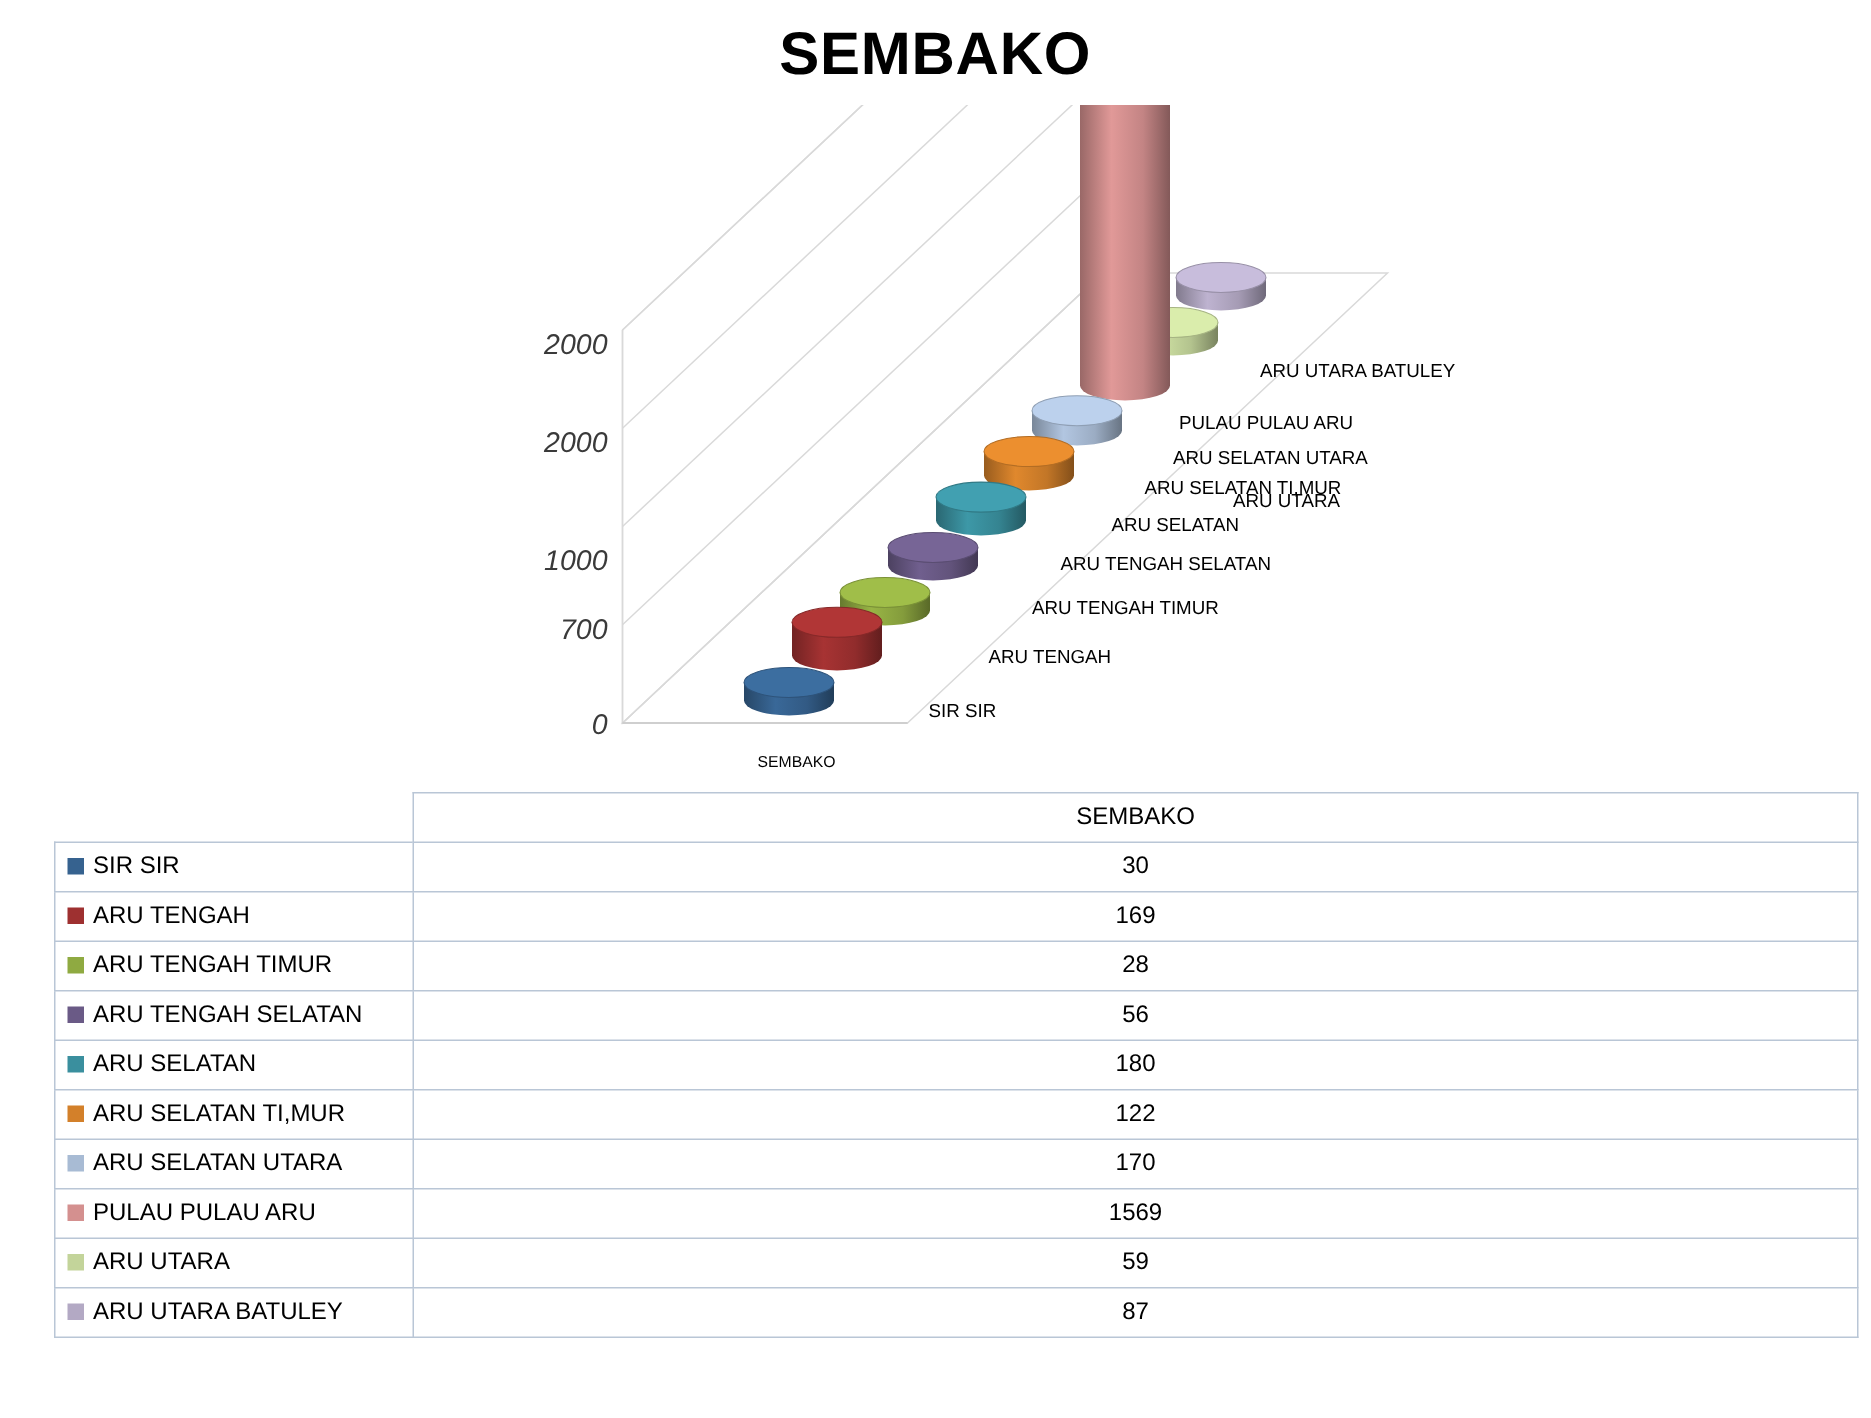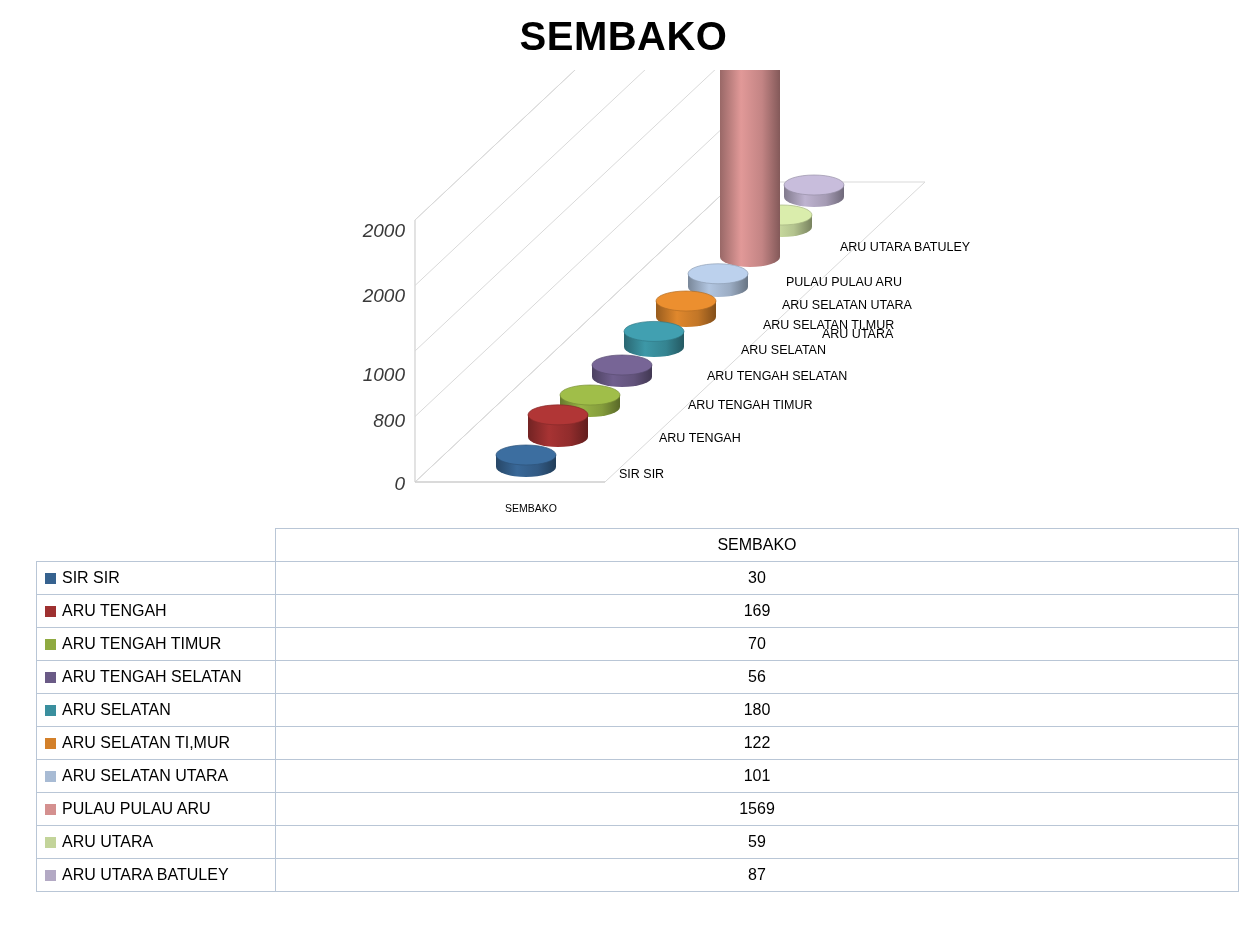--- a/index.html
+++ b/index.html
@@ -248,21 +248,21 @@
         A 30 10 0 0 0 556 397
         L 556 385 Z" fill="url(#grad0)"></path>
           <ellipse cx="526" cy="385" rx="30" ry="10" fill="#3c6ea0" stroke="#2e537a" stroke-width="0.7"></ellipse>
         </g>
       </g>
   </svg>
 
   <div class="axis-label" style="left:335px; top:150px;">2000</div>
   <div class="axis-label" style="left:335px; top:215px;">2000</div>
   <div class="axis-label" style="left:335px; top:278px;margin-top:16px;">1000</div>
-  <div class="axis-label" style="left:335px; top:340px;">800</div>
+  <div class="axis-label" style="left:335px; top:340px;">700</div>
   <div class="axis-label" style="left:335px; top:403px;">0</div>
 
   <div id="cat-axis-label" style="left:505px; top:432px;">SEMBAKO</div>
 
   <div class="series-label" style="left:840px; top:170px;">ARU UTARA BATULEY</div>
   <div class="series-label" style="left:822px; top:257px;">ARU UTARA</div>
   <div class="series-label" style="left:786px; top:205px;">PULAU PULAU ARU</div>
   <div class="series-label" style="left:782px; top:228px;">ARU SELATAN UTARA</div>
   <div class="series-label" style="left:763px; top:248px;">ARU SELATAN TI,MUR</div>
   <div class="series-label" style="left:741px; top:273px;">ARU SELATAN</div>
@@ -284,37 +284,37 @@
       <tr>
         <td class="cat-cell"><span class="swatch" style="background: rgb(54, 98, 143);"></span><span>SIR SIR</span></td>
         <td class="val-cell">30</td>
       </tr>
       <tr>
         <td class="cat-cell"><span class="swatch" style="background: rgb(158, 48, 48);"></span><span>ARU TENGAH</span></td>
         <td class="val-cell">169</td>
       </tr>
       <tr>
         <td class="cat-cell"><span class="swatch" style="background: rgb(143, 170, 65);"></span><span>ARU TENGAH TIMUR</span></td>
-        <td class="val-cell">70</td>
+        <td class="val-cell">28</td>
       </tr>
       <tr>
         <td class="cat-cell"><span class="swatch" style="background: rgb(106, 90, 134);"></span><span>ARU TENGAH SELATAN</span></td>
         <td class="val-cell">56</td>
       </tr>
       <tr>
         <td class="cat-cell"><span class="swatch" style="background: rgb(58, 143, 158);"></span><span>ARU SELATAN</span></td>
         <td class="val-cell">180</td>
       </tr>
       <tr>
         <td class="cat-cell"><span class="swatch" style="background: rgb(211, 128, 42);"></span><span>ARU SELATAN TI,MUR</span></td>
         <td class="val-cell">122</td>
       </tr>
       <tr>
         <td class="cat-cell"><span class="swatch" style="background: rgb(168, 187, 212);"></span><span>ARU SELATAN UTARA</span></td>
-        <td class="val-cell">101</td>
+        <td class="val-cell">170</td>
       </tr>
       <tr>
         <td class="cat-cell"><span class="swatch" style="background: rgb(212, 144, 143);"></span><span>PULAU PULAU ARU</span></td>
         <td class="val-cell">1569</td>
       </tr>
       <tr>
         <td class="cat-cell"><span class="swatch" style="background: rgb(195, 212, 154);"></span><span>ARU UTARA</span></td>
         <td class="val-cell">59</td>
       </tr>
       <tr>

